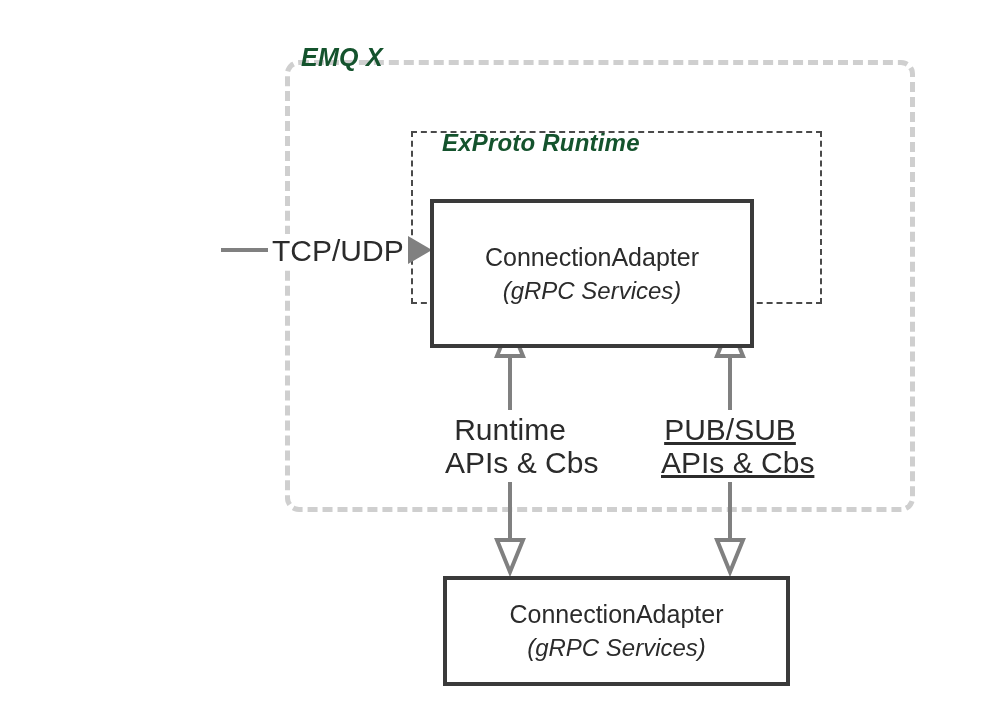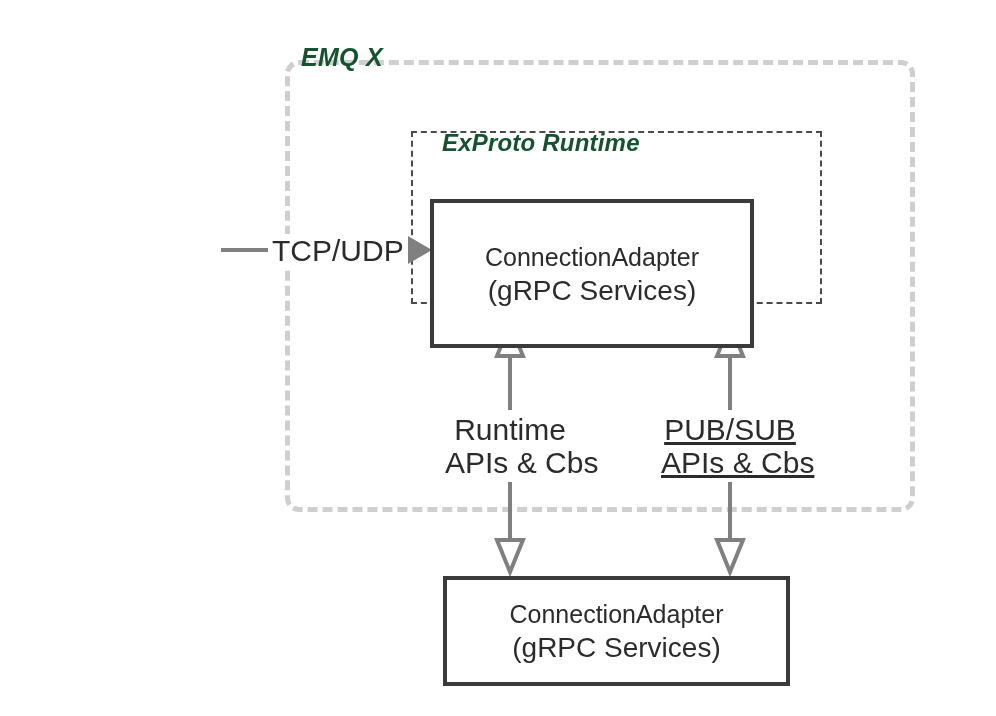--- a/index.html
+++ b/index.html
@@ -79,22 +79,23 @@
     align-items: center;
     justify-content: center;
     color: #2b2b2b;
   }
   .node .title {
     font-size: 25px;
     line-height: 34px;
     white-space: nowrap;
   }
   .node .subtitle {
-    font-size: 28px;
+    font-size: 24px;
     line-height: 34px;
+    font-style: italic;
     white-space: nowrap;
   }
   .node.device {
     left: 21px;
     top: 222px;
     width: 201px;
     height: 57px;
   }
   .node.adapter {
     left: 430px;

